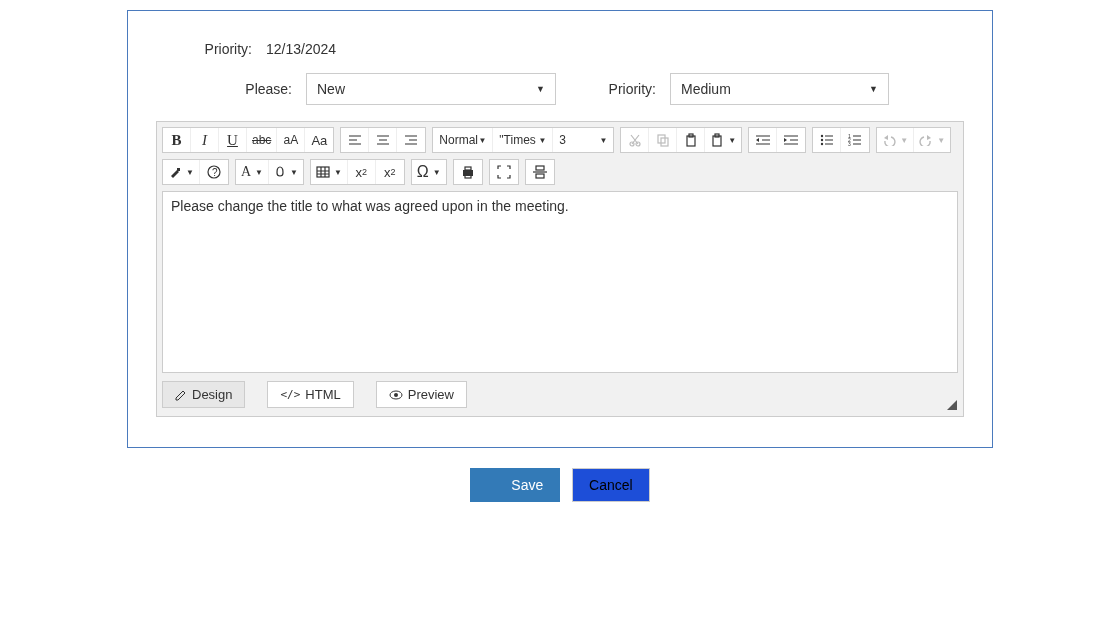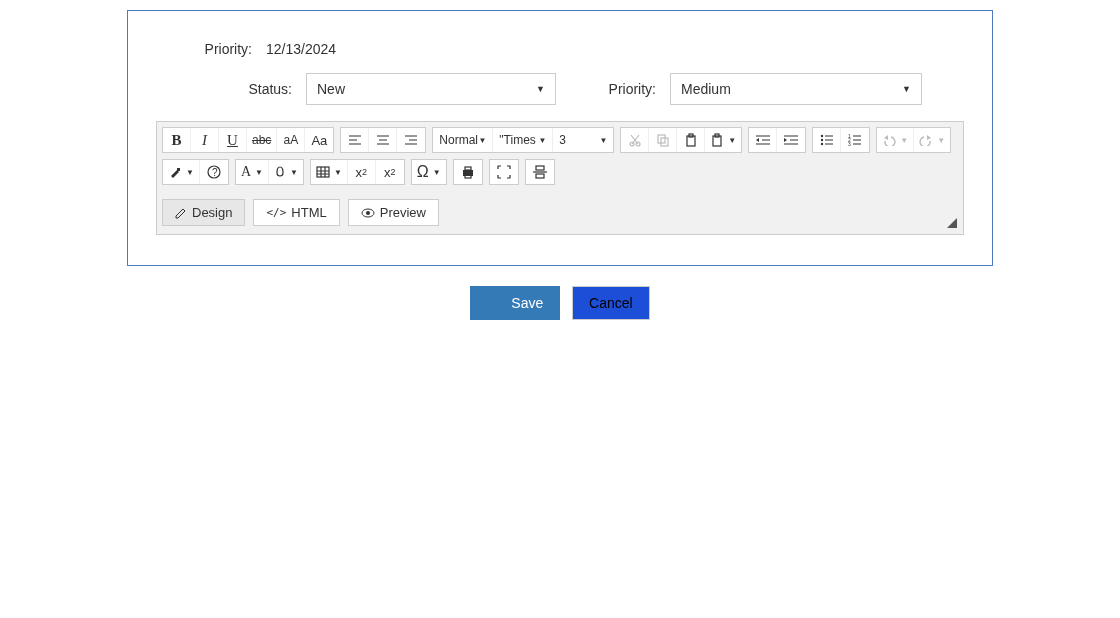--- a/index.html
+++ b/index.html
@@ -111,21 +111,21 @@
     border: 1px solid #ccc;
     margin: 0 5px;
     height: 182px;
     padding: 6px 8px;
     font-size: 14px;
     color: #333;
     overflow: auto;
   }
   .tabs {
     display: flex;
-    gap: 8px;
+    gap: 22px;
     padding: 8px 5px 8px 5px;
     position: relative;
   }
   .tab {
     border: 1px solid #ccc;
     background: #fff;
     padding: 5px 12px;
     font-size: 13px;
     cursor: pointer;
     display:flex;
@@ -175,29 +175,29 @@
 
     <div class="row">
       <div class="col-right">
         <div class="lbl">Priority:</div>
         <div class="val">12/13/2024</div>
       </div>
     </div>
 
     <div class="row">
       <div class="col-left">
-        <div class="lbl">Status:</div>
+        <div class="lbl">Please:</div>
         <div class="select" style="width:250px;">
           <span>New</span>
           <span class="tri">▼</span>
         </div>
       </div>
       <div class="col-right">
         <div class="lbl">Priority:</div>
-        <div class="select" style="width:252px;">
+        <div class="select" style="width:219px;">
           <span>Medium</span>
           <span class="tri">▼</span>
         </div>
       </div>
     </div>
 
     <div class="row top">
 
       <div class="editor">
         <div class="toolbar">
@@ -409,20 +409,23 @@
               <svg width="16" height="14">
                   <rect x="4" y="1" width="8" height="4" class="ic"></rect>
                   <rect x="4" y="9" width="8" height="4" class="ic"></rect>
                   <path class="ic" d="M1 7H15"></path>
                 </svg>
             </button>
           </div>
 
         </div>
 
+        <div class="edit-area">
+          <span>Please change the title to what was agreed upon in the meeting.</span>
+        </div>
 
         <div class="tabs">
           <div class="tab active">
             <svg width="12" height="12">
                 <path d="M1 11 L3 11 L10 4 L8 2 L1 9 Z" fill="none" stroke="#333" stroke-width="1"></path>
               </svg>
             <span>Design</span>
           </div>
           <div class="tab">
             <span style="font-family:monospace;font-size:11px;">&lt;/&gt;</span>

